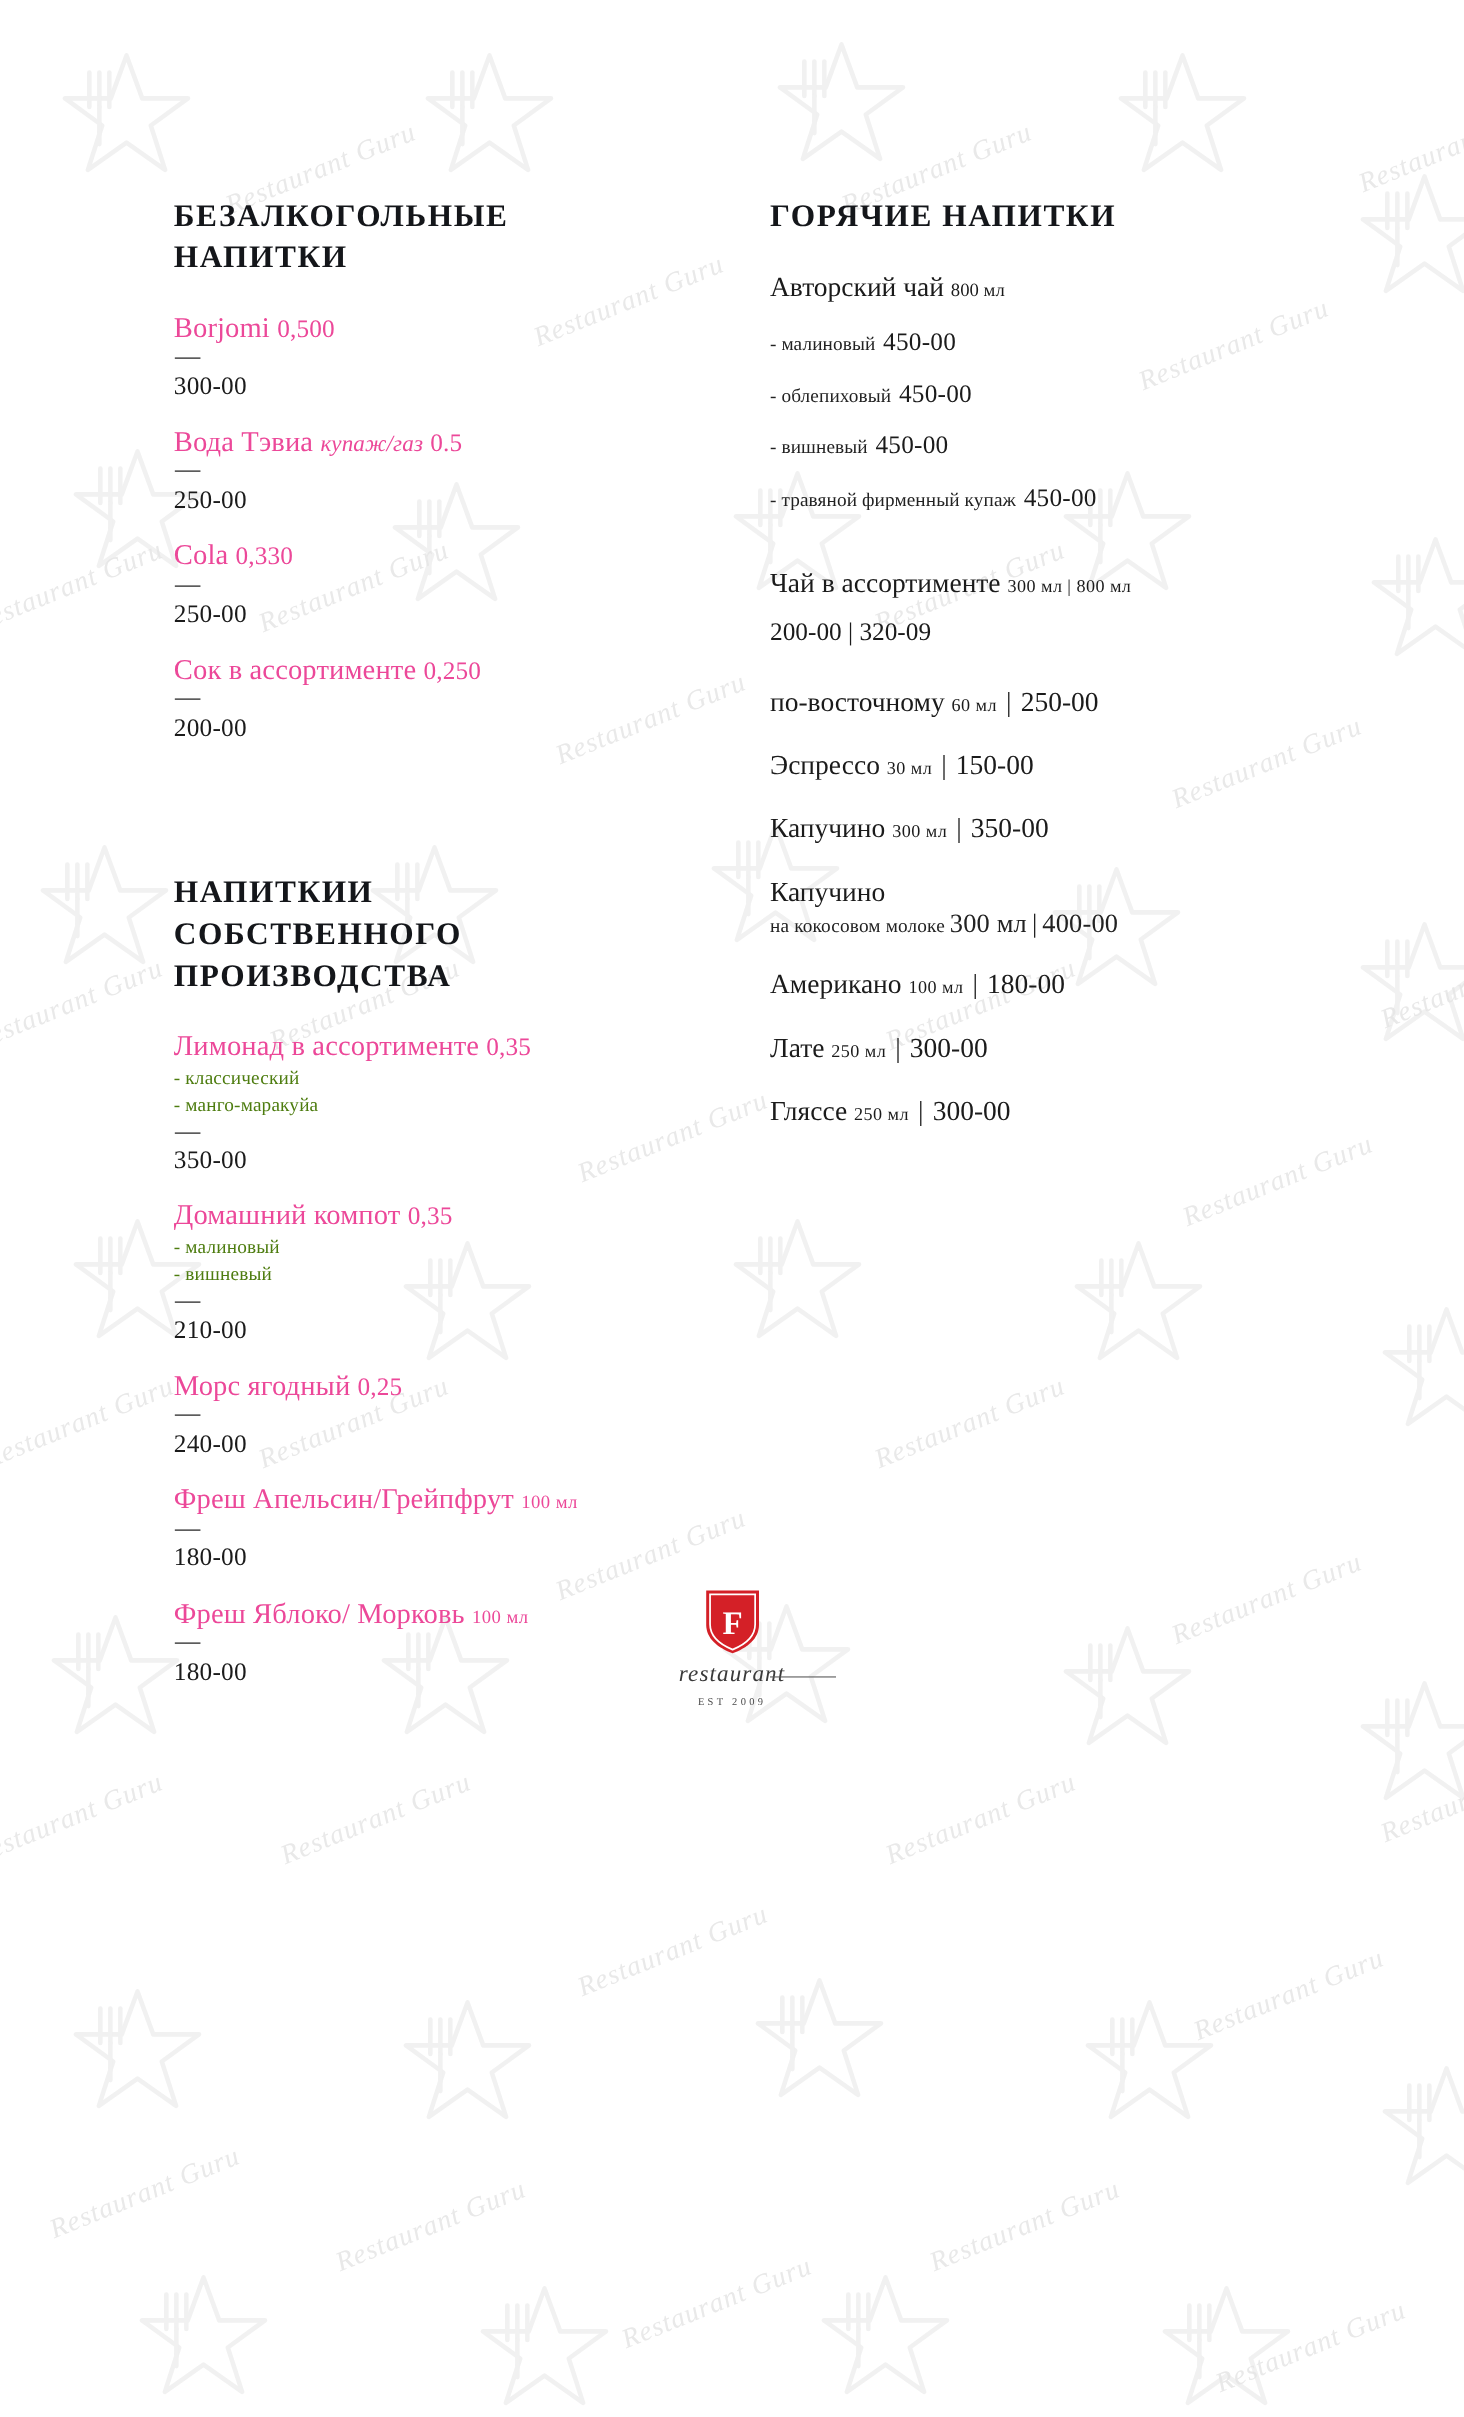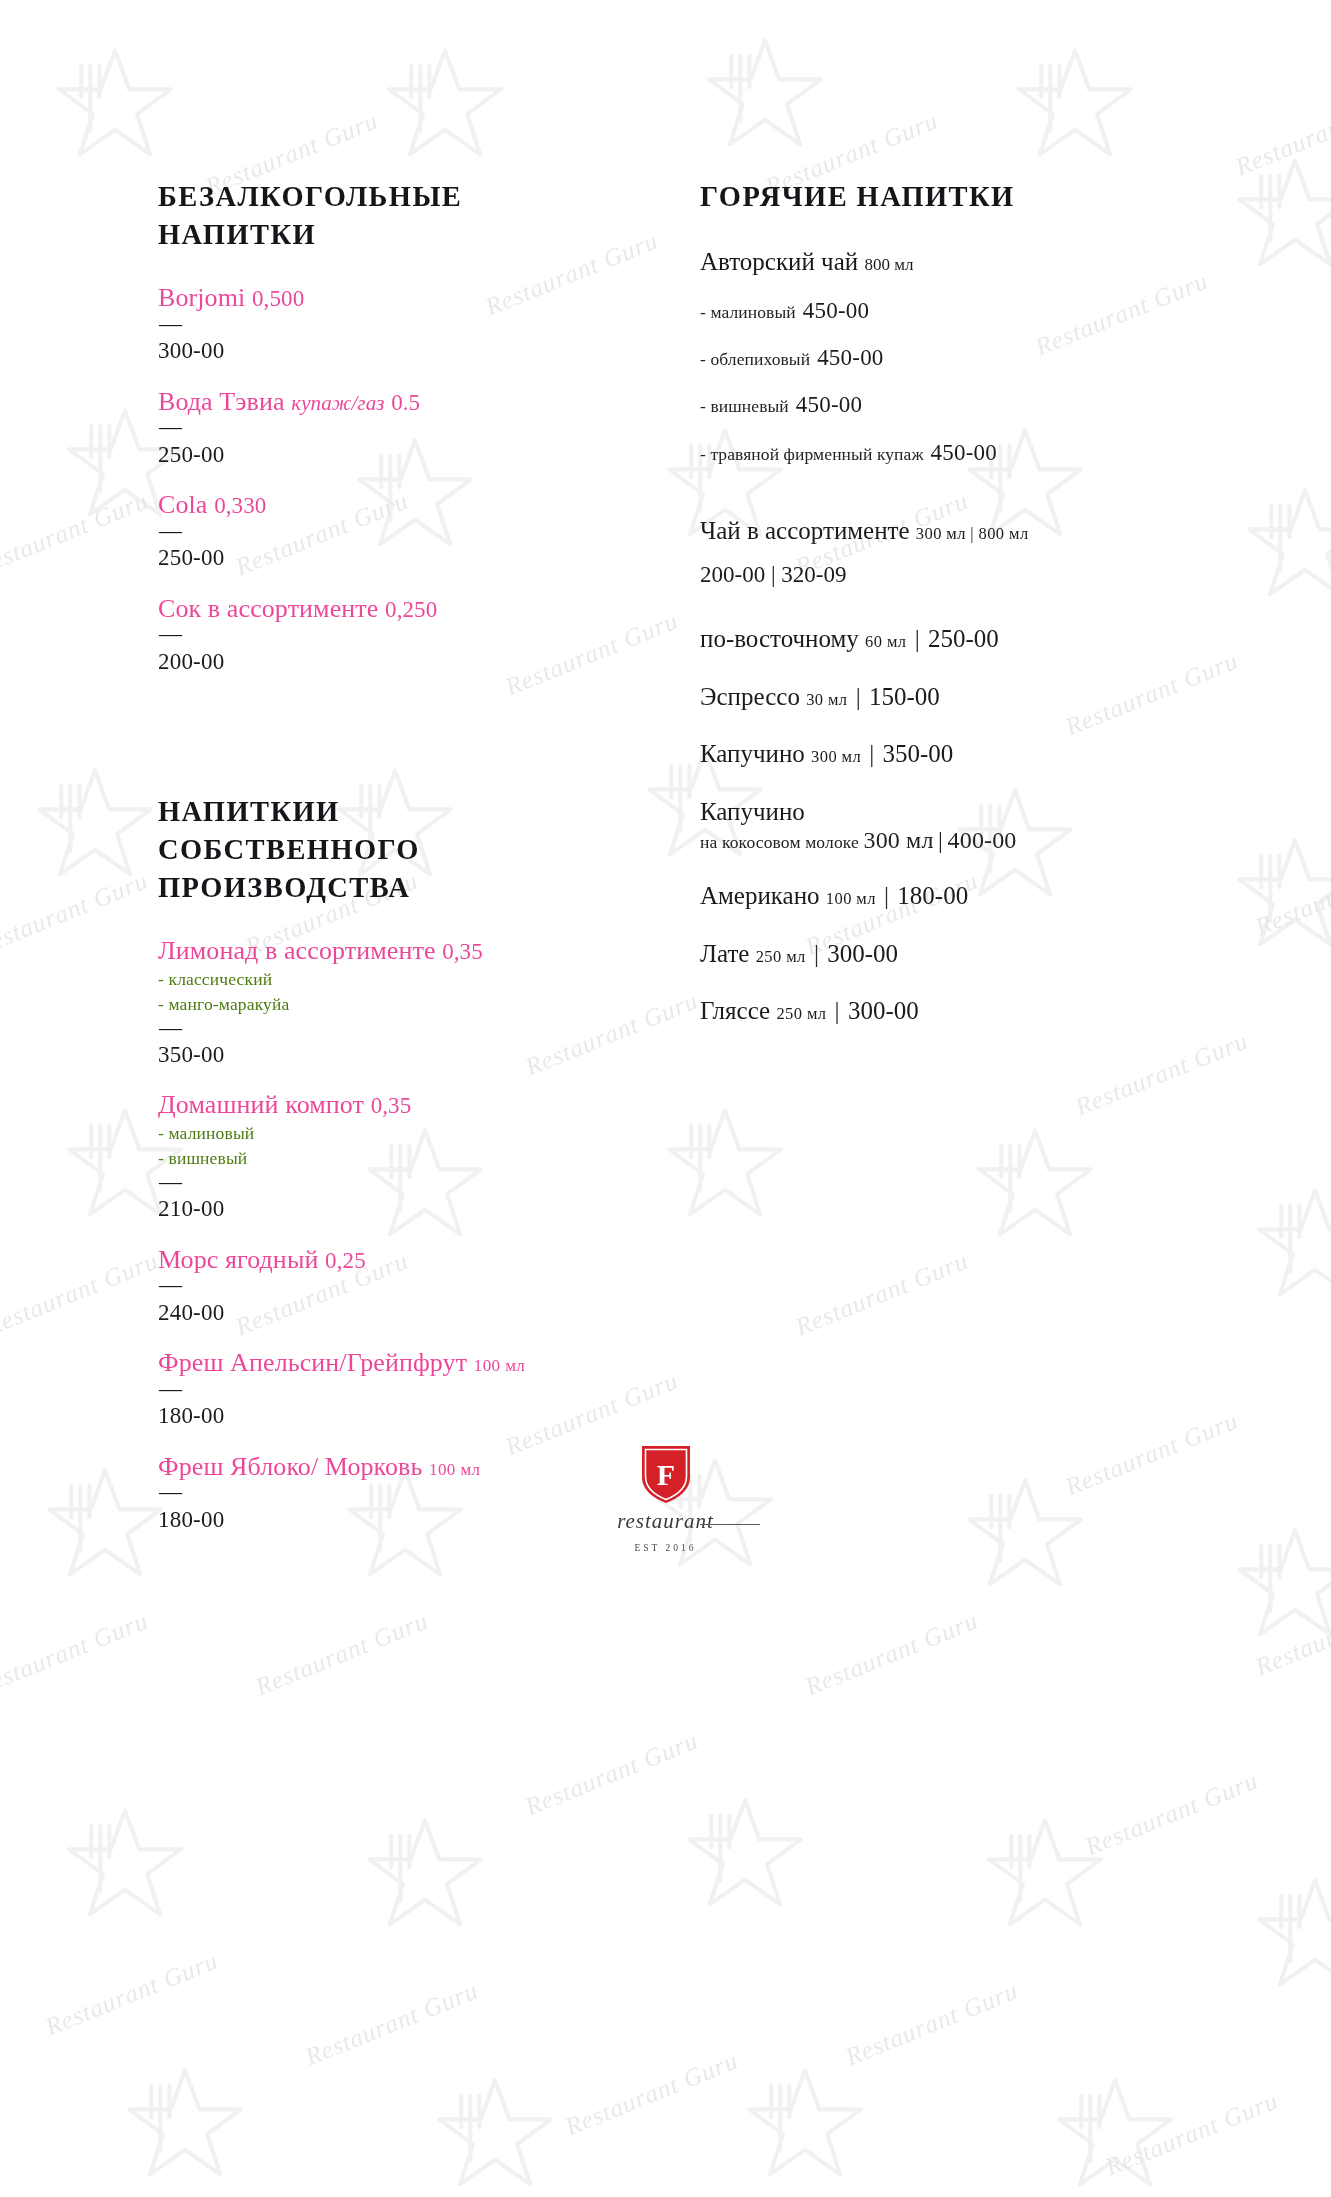--- a/index.html
+++ b/index.html
@@ -796,16 +796,16 @@
 
   <div class="footer-logo">
     <span class="shield-wrap">
       <svg viewBox="0 0 54 62" xmlns="http://www.w3.org/2000/svg" aria-hidden="true">
         <path d="M3 3 H51 V34 C51 47 40 55 27 60 C14 55 3 47 3 34 Z" fill="#d42027"></path>
         <path d="M6.5 6.5 H47.5 V33.6 C47.5 45 38 52.2 27 56.6 C16 52.2 6.5 45 6.5 33.6 Z" fill="none" stroke="#ffffff" stroke-width="1.6"></path>
         <text x="27" y="42" text-anchor="middle" font-family="Liberation Serif, serif" font-size="30" font-weight="bold" fill="#ffffff">F</text>
       </svg>
     </span>
     <div class="logo-script">restaurant</div>
-    <div class="logo-est">EST 2016</div>
+    <div class="logo-est">EST 2009</div>
   </div>
 
 </div>
 
 </body></html>

